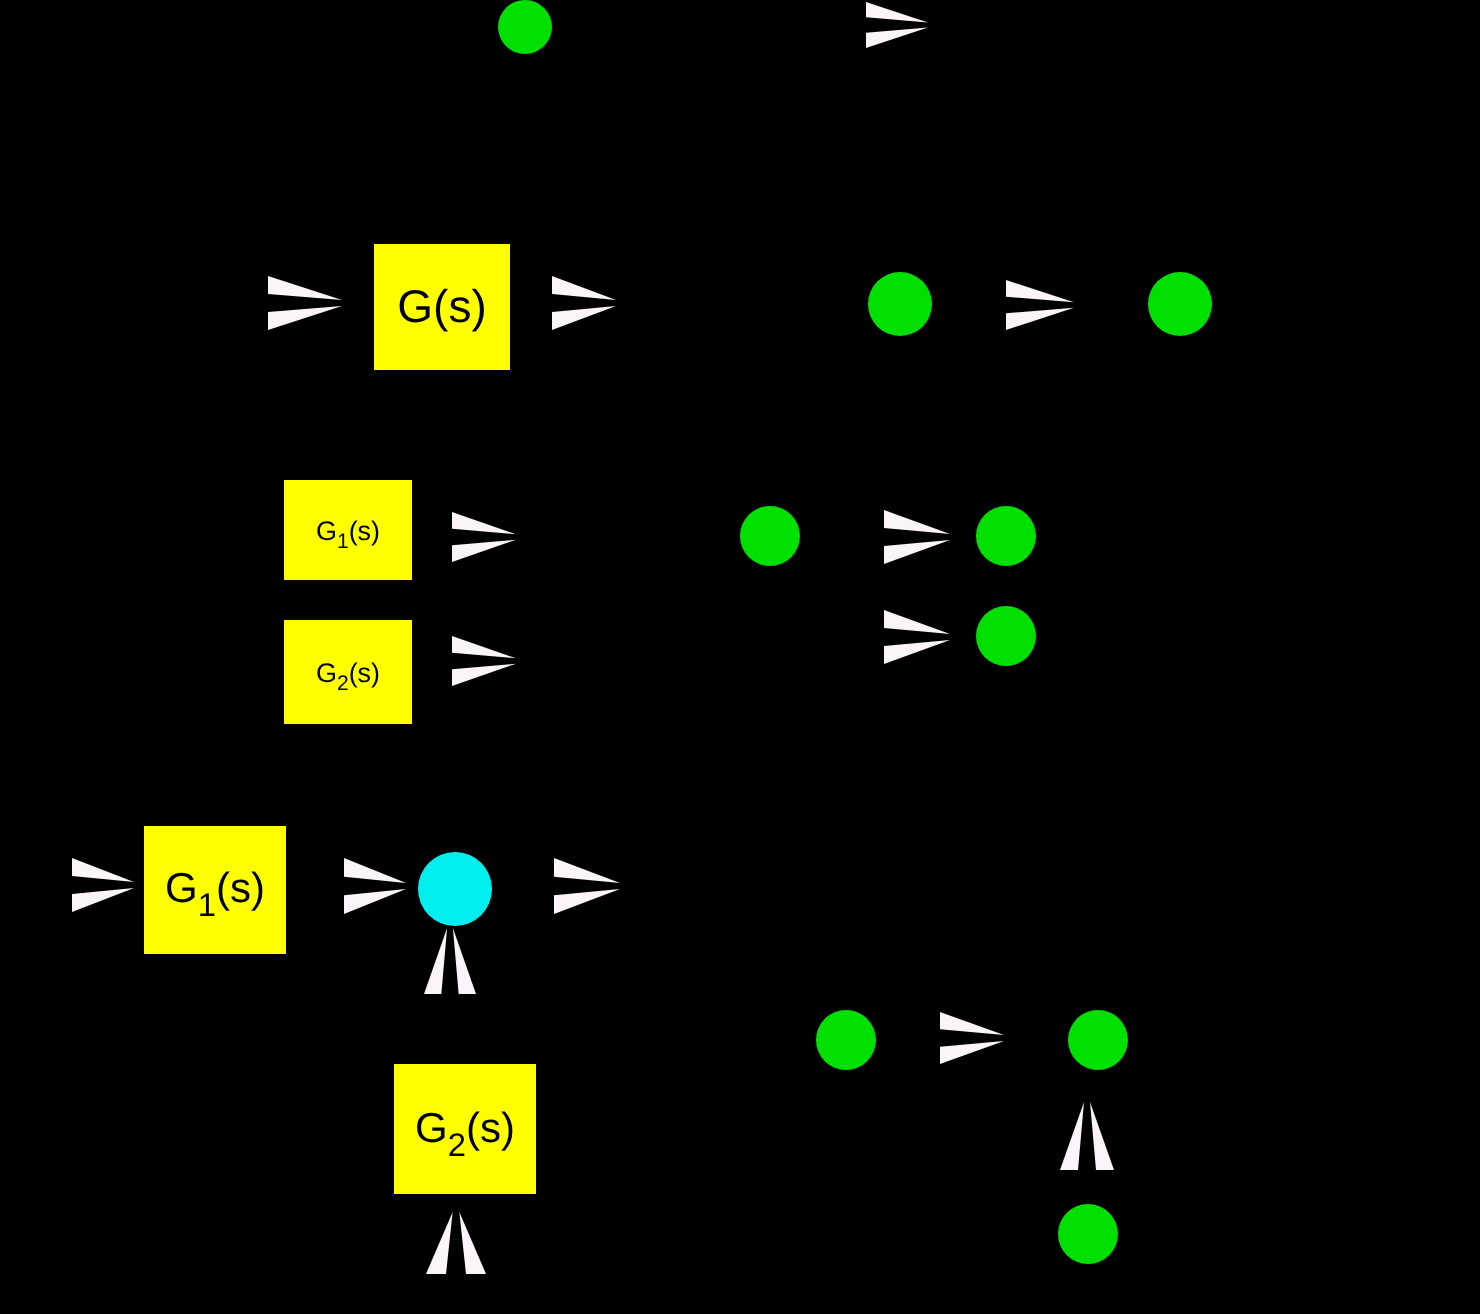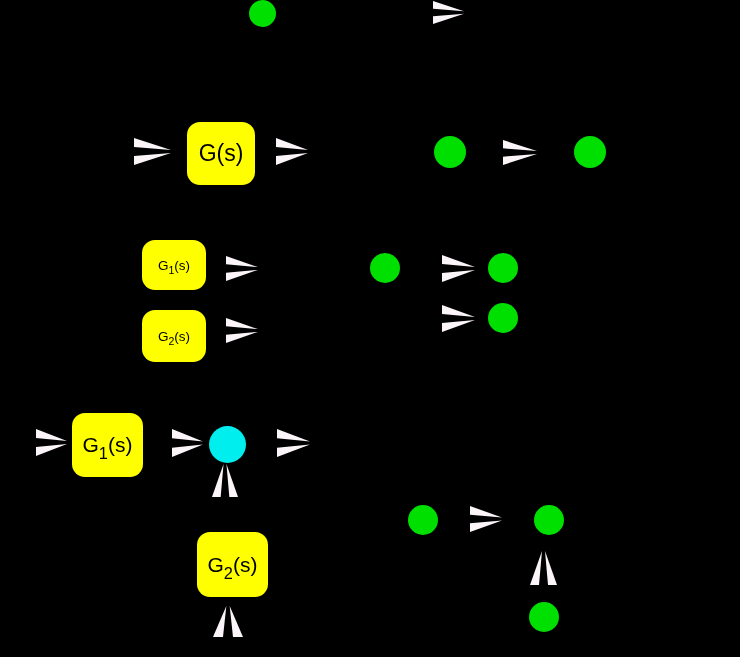--- a/index.html
+++ b/index.html
@@ -13,21 +13,21 @@
   * { margin: 0; padding: 0; box-sizing: border-box; }
   html, body { background: var(--background); }
   .canvas {
     position: relative;
     width: 740px;
     height: 657px;
     background: var(--background);
     overflow: hidden;
     font-family: "Liberation Sans", sans-serif;
   }
-  .abs { position: absolute; border-radius: 13px; }
+  .abs { position: absolute; }
   .node {
     border-radius: 50%;
     background: var(--node-fill);
   }
   .junction {
     border-radius: 50%;
     background: var(--junction-fill);
   }
   .block {
     background: var(--block-fill);

